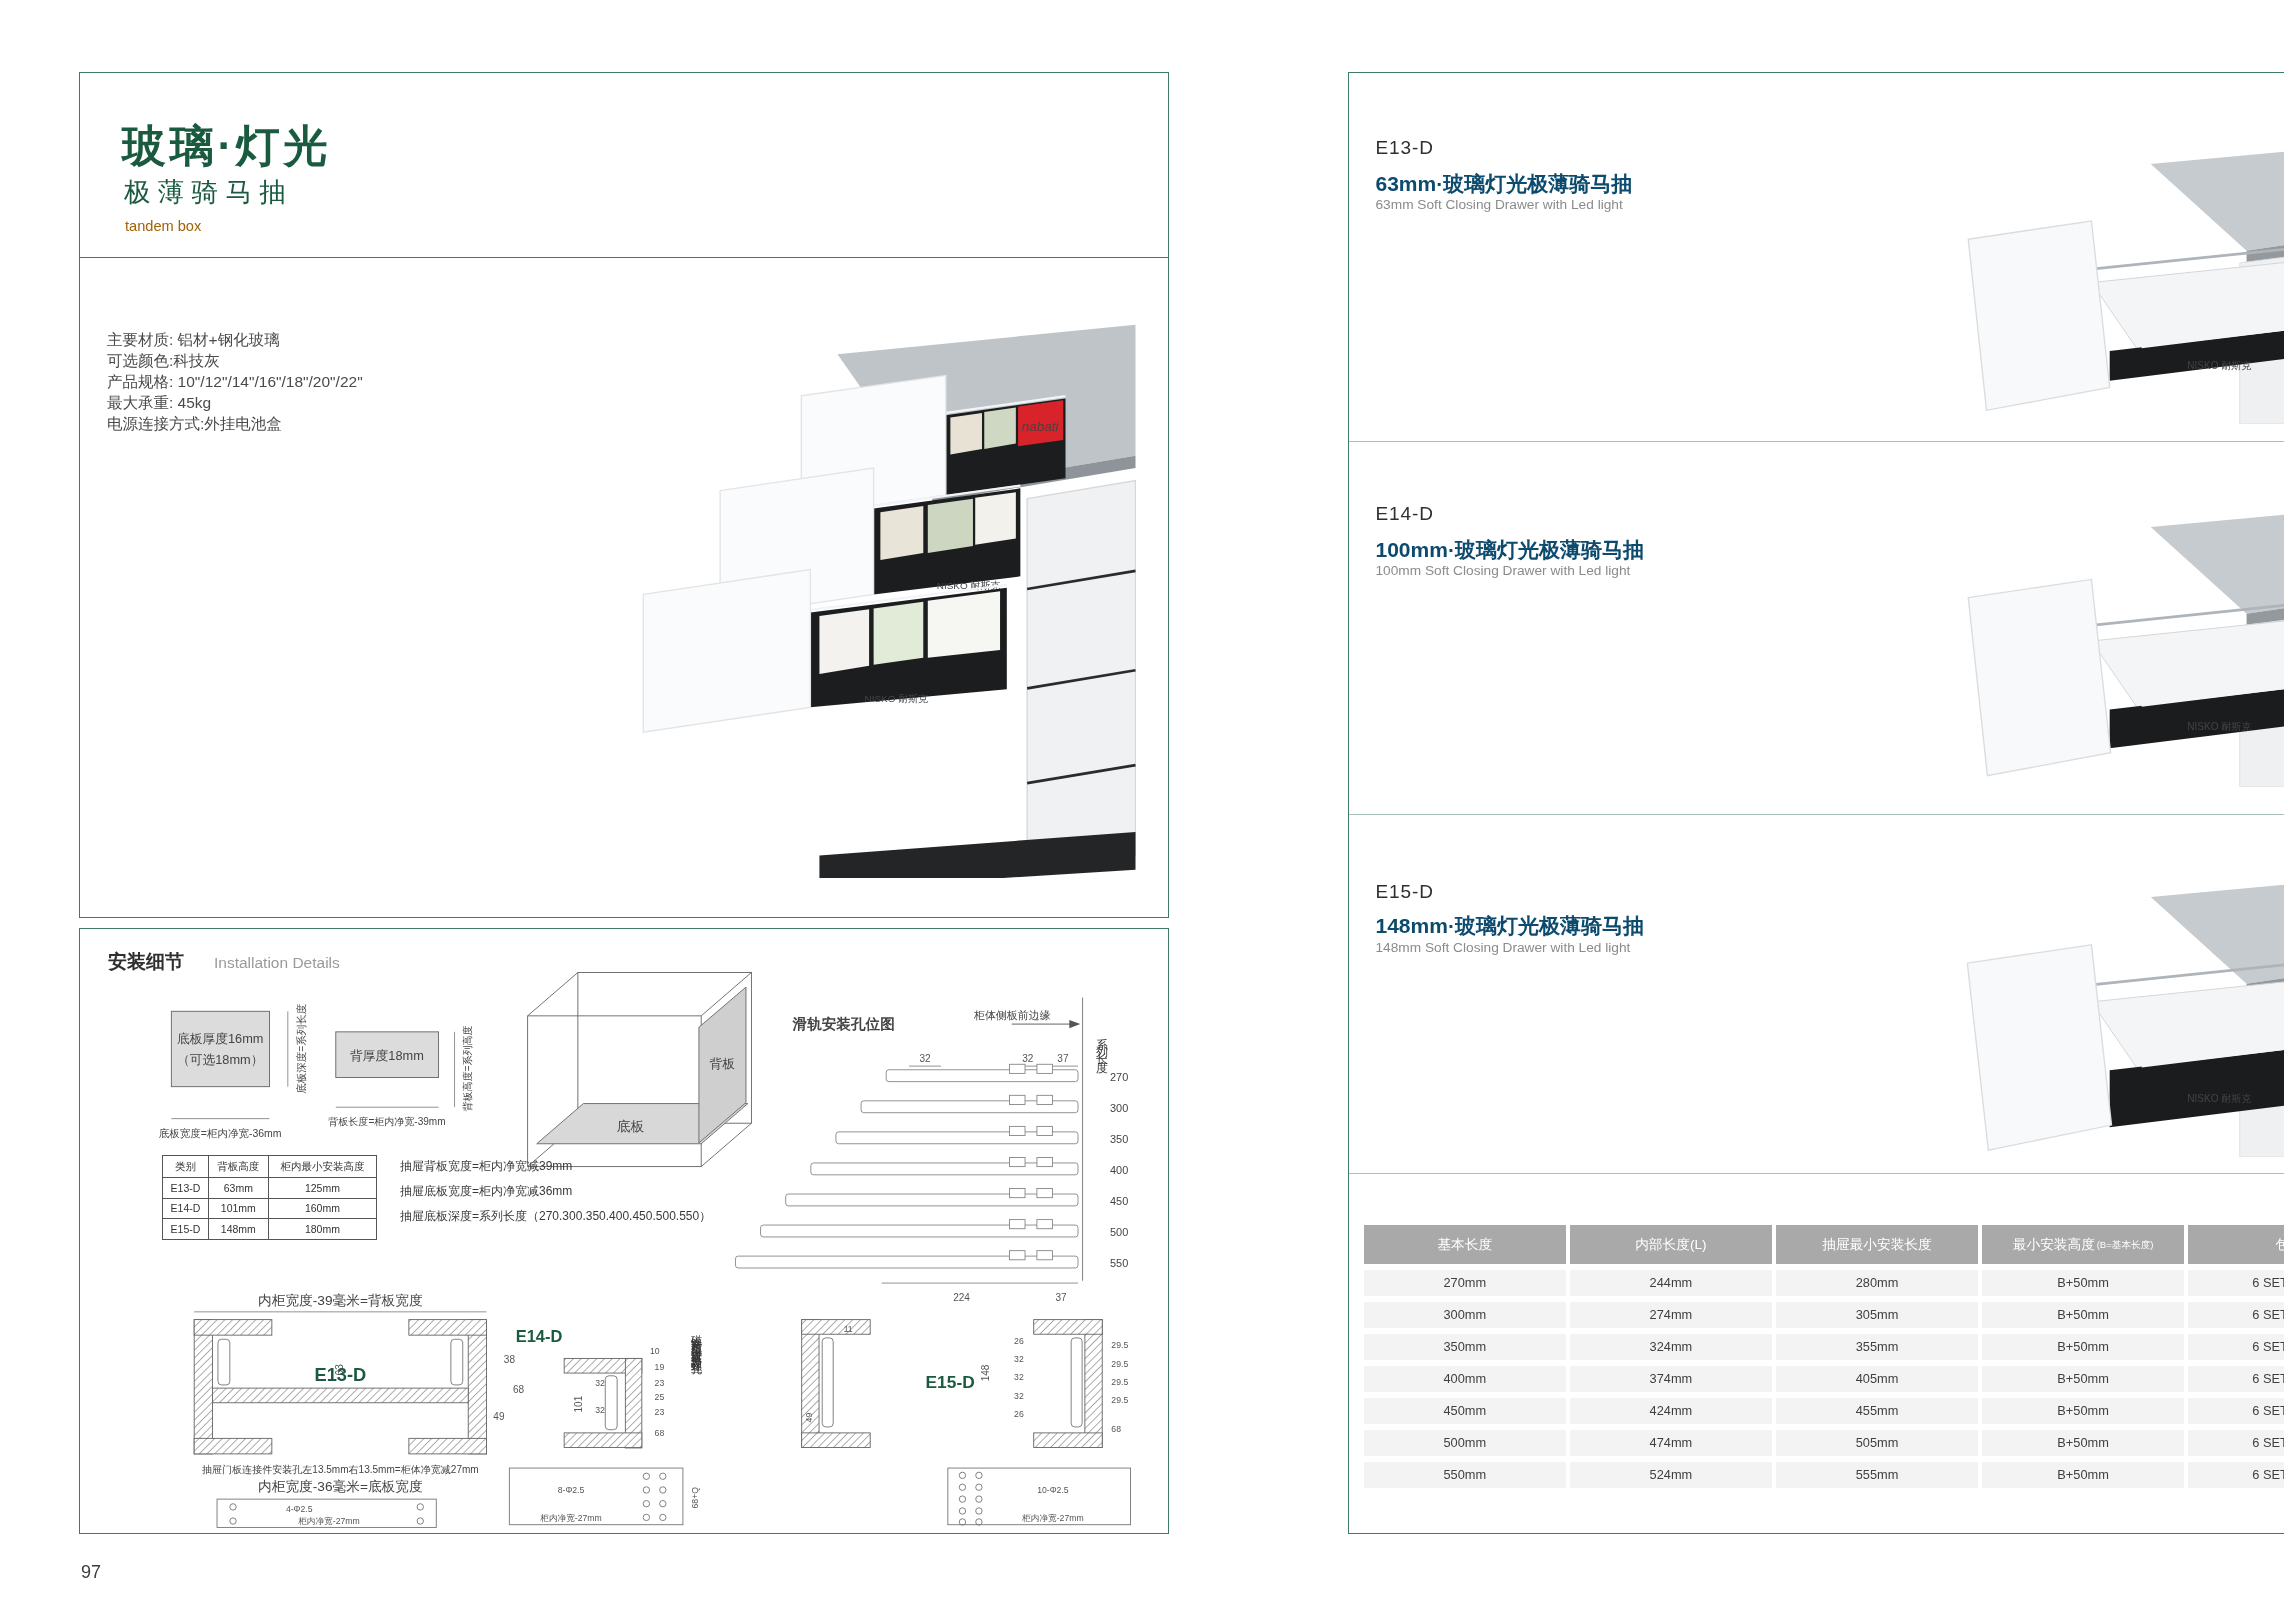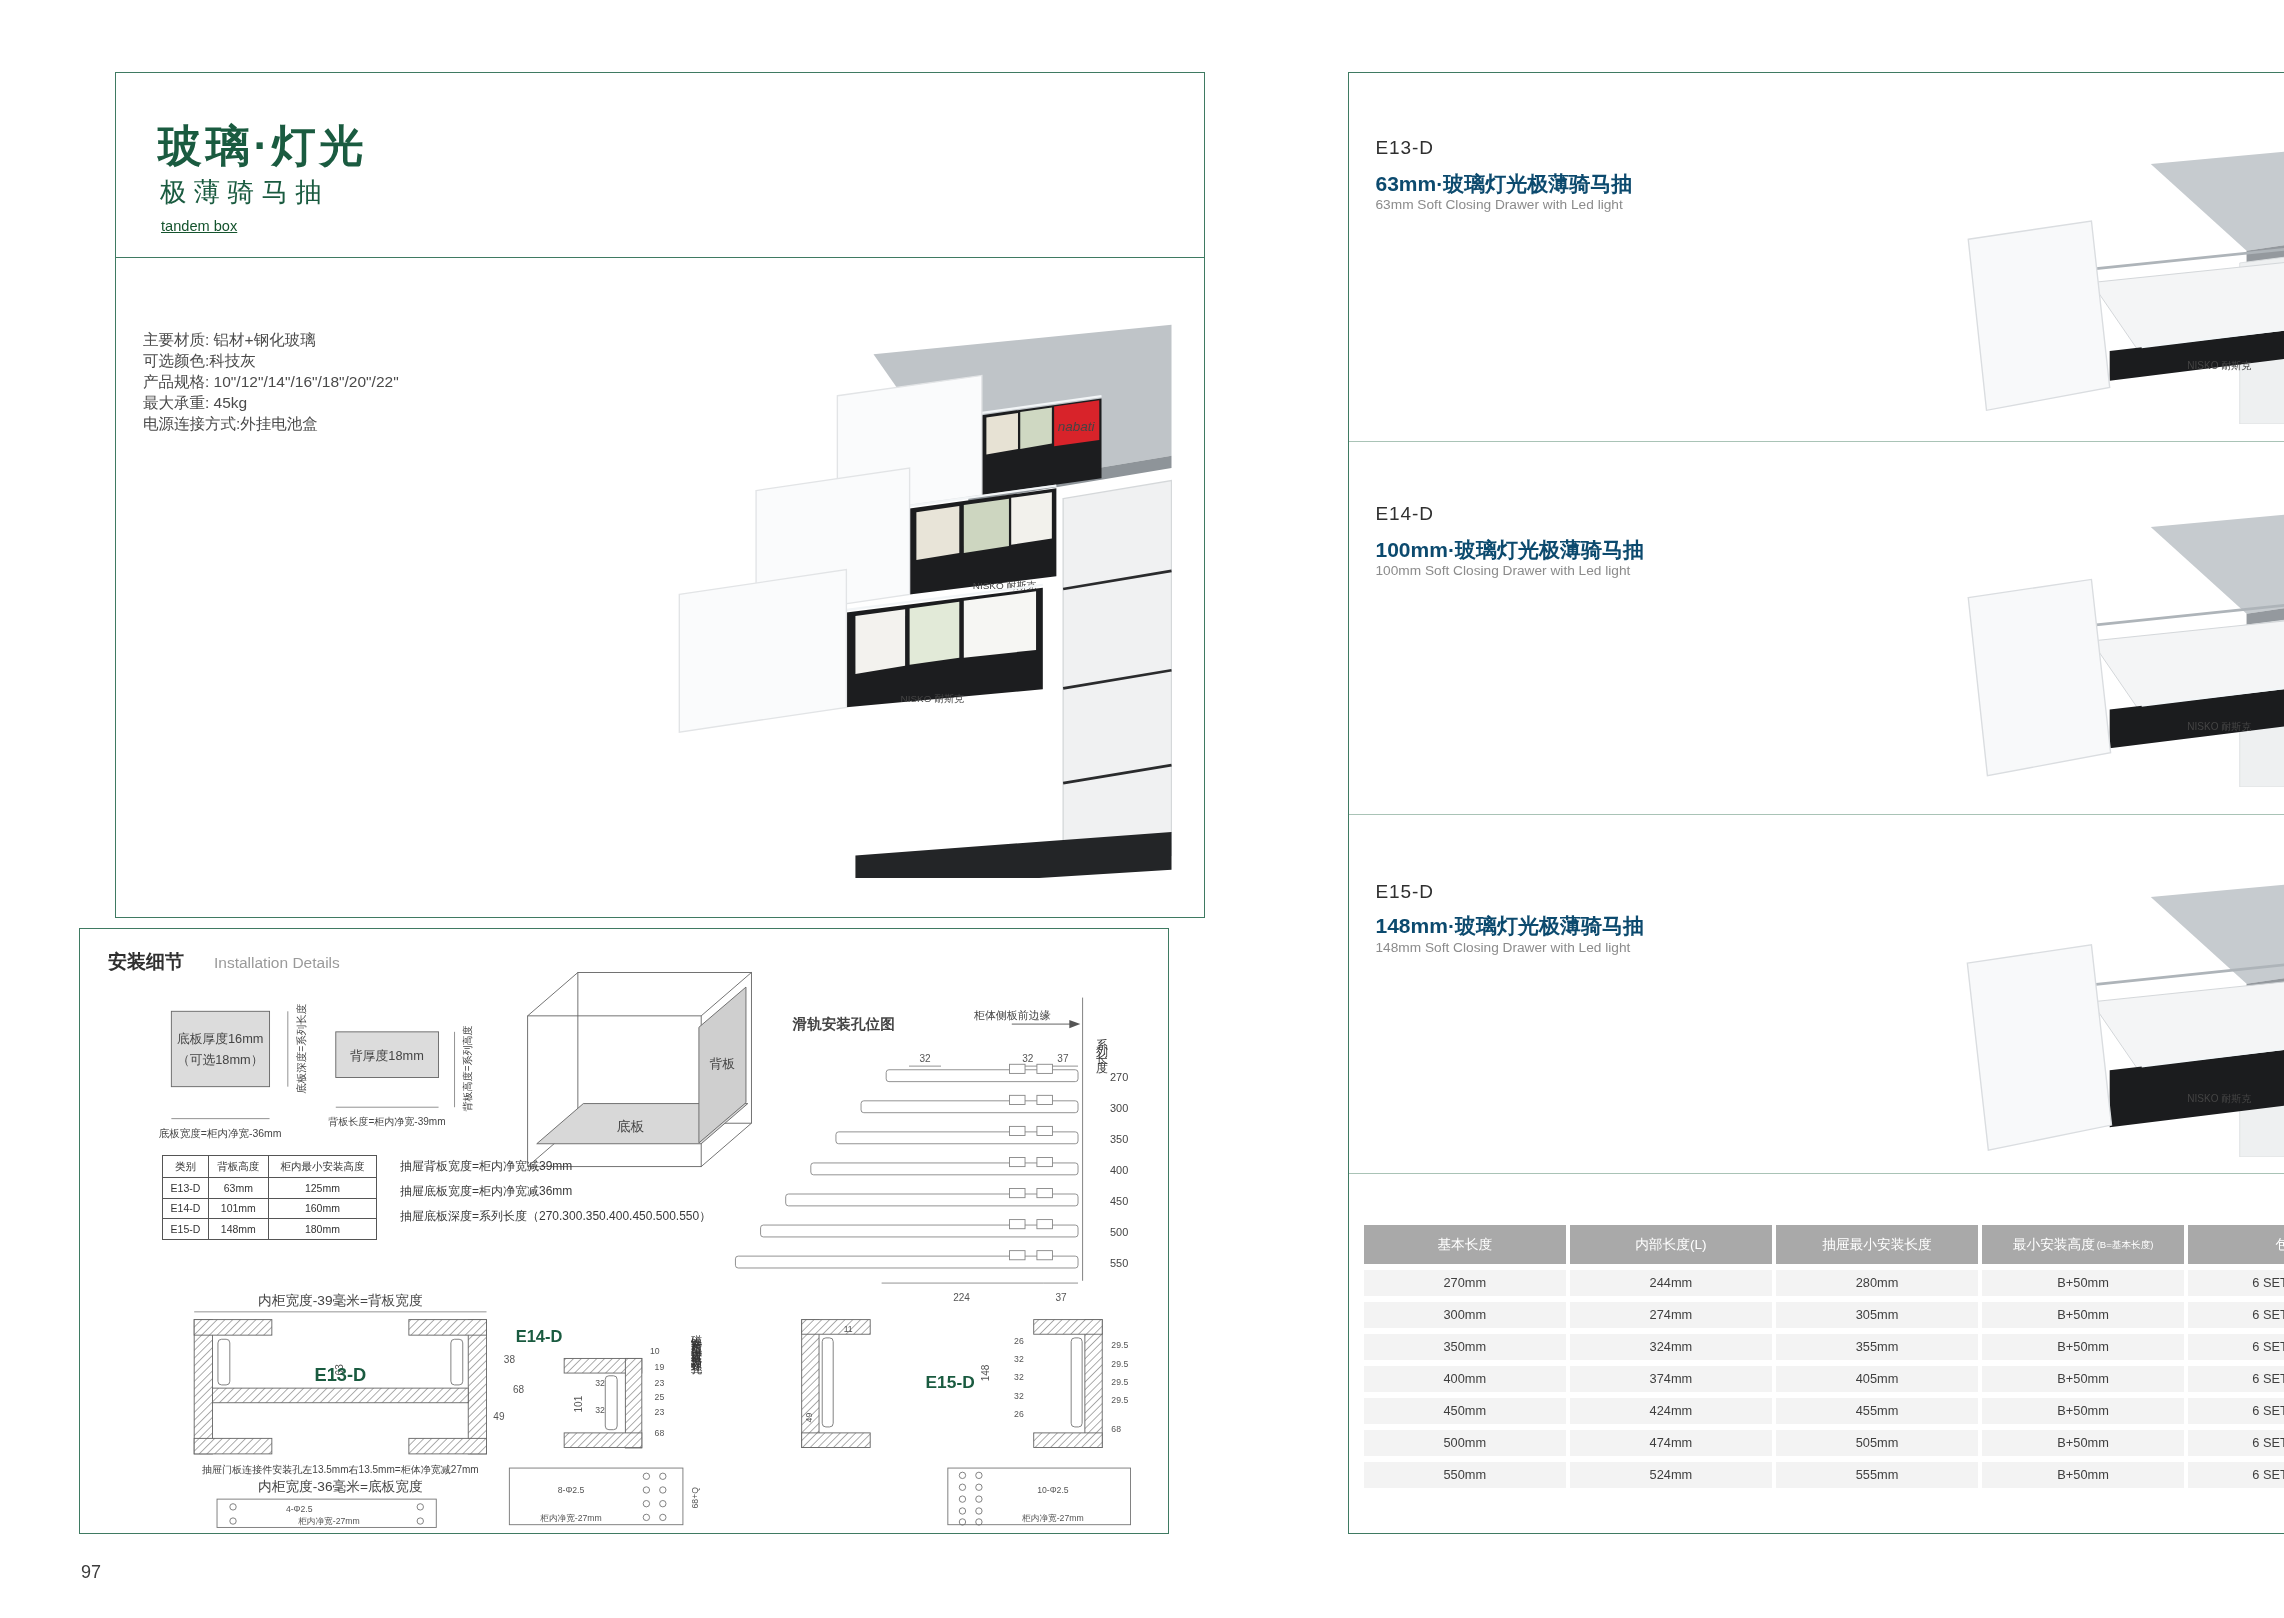--- a/index.html
+++ b/index.html
@@ -3,21 +3,21 @@
 <meta charset="utf-8">
 <style>
   html,body{margin:0;padding:0;background:#fff;}
   #root{position:relative;width:2482px;height:1618px;background:#fff;overflow:hidden;
         font-family:"Liberation Sans","DejaVu Sans",sans-serif;color:#3c3c3c;}
   .abs{position:absolute;}
   .card{position:absolute;border:1.4px solid #3f7a62;background:#fff;}
   
   .l-title{font-size:44px;font-weight:800;color:#1a5b40;letter-spacing:3.7px;}
   .l-sub{font-size:26.5px;font-weight:500;color:#1a5b40;letter-spacing:7.3px;}
-  .l-tag{font-size:14.6px;color:#14532d;text-decoration:underline;}
+  .l-tag{font-size:14.6px;color:#a16207;}
   .hdr-divider{position:absolute;left:0;right:0;top:184px;border-top:1.4px solid #3f7a62;}
   .spec-cn div{font-size:15.5px;color:#4a4a4a;line-height:21px;}
   .spec-en div{font-size:12.3px;color:#8f8f8f;line-height:18px;}
   
   .inst-h-cn{font-size:19px;font-weight:700;color:#2f2f2f;}
   .inst-h-en{font-size:15.5px;color:#9a9a9a;margin-left:30px;font-weight:400;}
   .mini-table{border-collapse:collapse;font-size:10.5px;color:#333;background:#fff;padding-left:14px;}
   .mini-table th,.mini-table td{border:0.9px solid #555;text-align:center;padding:3.7px 4.6px;font-weight:400;}
   .notes div{font-size:12px;color:#3a3a3a;line-height:25px;white-space:nowrap;}
   .v-text{writing-mode:vertical-rl;font-size:12px;color:#333;letter-spacing:7.3px;}
@@ -38,21 +38,21 @@
   svg text{fill:#444;}
   .dim{font-size:22px;fill:#555;}
   .dims{font-size:19px;fill:#555;}
   .glabel{fill:#1a5b40;font-weight:700;}
 </style>
 </head>
 <body>
 
 <div id="root">
 
-  <section class="card" style="left:79px;top:72px;width:1088px;height:844px;margin-left:36px;">
+  <section class="card" style="left:79px;top:72px;width:1088px;height:844px;">
     <div class="abs l-title" style="left:42px;top:44px;">玻璃·灯光</div>
     <div class="abs l-sub" style="left:44px;top:101px;">极薄骑马抽</div>
     <div class="abs l-tag" style="left:45px;top:145px;">tandem box</div>
     <div class="hdr-divider"></div>
 
     <div class="abs spec-cn" style="left:27px;top:256px;">
       <div>主要材质: 铝材+钢化玻璃</div>
       <div>可选颜色:科技灰</div>
       <div>产品规格: 10"/12"/14"/16"/18"/20"/22"</div>
       <div>最大承重: 45kg</div>

